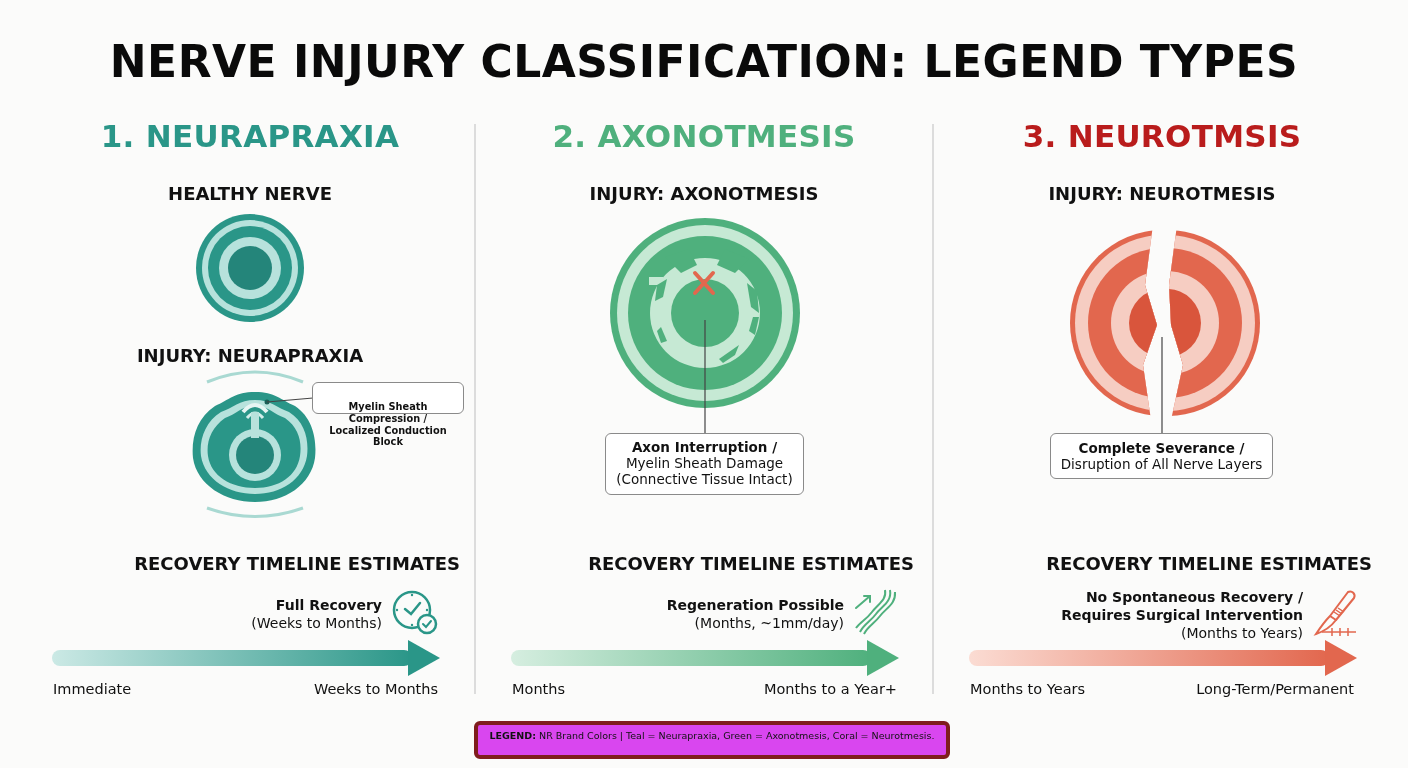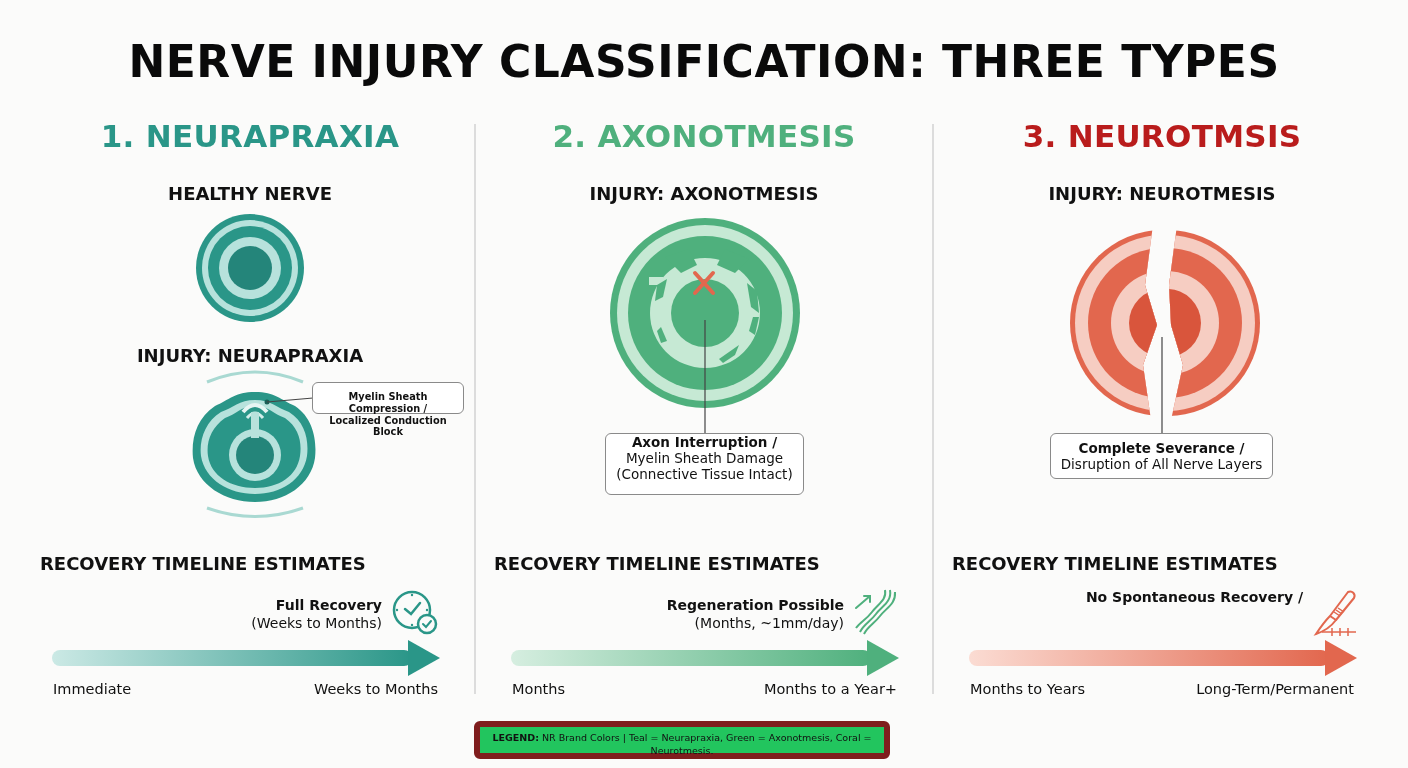--- a/index.html
+++ b/index.html
@@ -10,35 +10,35 @@
     font-family: "DejaVu Sans", sans-serif; font-weight: bold; font-size: 44px;
     letter-spacing: 0.5px; color: #0a0a0a;
   }
   .divider { position: absolute; width: 2px; background: #dcdcdc; top: 124px; height: 570px; }
   .col-title { position: absolute; font-weight: bold; font-size: 31px; text-align: center; letter-spacing: 0.3px; }
   .sub-title { position: absolute; font-weight: bold; font-size: 18px; text-align: center; color: #111; }
   .callout {
     position: absolute; background: #fff; border: 1.5px solid #8a8a8a; border-radius: 6px;
     text-align: center; color: #111; line-height: 1.2;
   }
-  .timeline-head { position: absolute; font-weight: bold; font-size: 18px; text-align: left; color: #111; }
+  .timeline-head { position: absolute; font-weight: bold; font-size: 18px; text-align: right; color: #111; }
   .note { position: absolute; text-align: right; font-size: 14px; line-height: 1.3; color: #111; }
   .note .b { font-weight: bold; }
   .tl-label { position: absolute; font-size: 14.5px; color: #111; }
   .legend {
-    position: absolute; left: 474px; top: 721px; width: 416px; height: 38px;
-    border: 6px solid #7f1d1d; border-radius: 6px; background: #22c55e;
+    position: absolute; left: 474px; top: 721px; width: 476px; height: 38px;
+    border: 4px solid #7f1d1d; border-radius: 6px; background: #d946ef;
     font-size: 9.5px; text-align: center; line-height: 1.35; padding-top: 5px; color: #111;
   }
   svg { position: absolute; overflow: visible; }
 </style>
 </head>
 <body>
 
-<div class="title">NERVE INJURY CLASSIFICATION: THREE TYPES</div>
+<div class="title">NERVE INJURY CLASSIFICATION: LEGEND TYPES</div>
 
 <div class="divider" style="left:474px;"></div>
 <div class="divider" style="left:932px;"></div>
 
 <section>
   <div class="col-title" style="left:40px; top:118px; width:420px; color:#2a9688;">1. NEURAPRAXIA</div>
   <div class="sub-title" style="left:100px; top:183px; width:300px;">HEALTHY NERVE</div>
 
   <svg style="left:195px; top:213px;" width="110" height="110" viewBox="0 0 110 110">
     <circle cx="55" cy="55" r="54" fill="#2a9688"></circle>
@@ -58,21 +58,21 @@
     <path d="M70 36 C84 36 88 44 100 48 C114 58 117 72 115 86 C112 106 94 118 70 118 C46 118 26 106 23 86 C21 72 26 58 40 48 C52 44 56 36 70 36 Z" fill="#2a9688"></path>
     <circle cx="70" cy="85" r="26" fill="#b7e2dc"></circle>
     <circle cx="70" cy="85" r="19" fill="#24857a"></circle>
     <path d="M58 42 Q70 28 82 42" stroke="#e7f5f3" stroke-width="4" fill="none"></path>
     <path d="M62 48 Q70 38 78 48" stroke="#d3eeea" stroke-width="3" fill="none"></path>
     <rect x="66" y="42" width="8" height="26" fill="#b7e2dc"></rect>
     <circle cx="82" cy="32" r="2.5" fill="#1a5e56"></circle>
     <line x1="82" y1="32" x2="128" y2="28" stroke="#444" stroke-width="1.2"></line>
   </svg>
 
-  <div class="callout" style="left:312px; top:382px; width:152px; height:32px; font-size:9.8px; padding-top:8px; font-weight:bold;">
+  <div class="callout" style="left:312px; top:382px; width:152px; height:32px; font-size:9.8px; padding-top:18px; font-weight:bold;">
     <div>Myelin Sheath Compression /</div>
     <div>Localized Conduction Block</div>
   </div>
 
   <div class="timeline-head" style="left:40px; top:553px; width:420px;">RECOVERY TIMELINE ESTIMATES</div>
   <div class="note" style="left:180px; top:596px; width:202px;">
     <div class="b">Full Recovery</div>
     <div>(Weeks to Months)</div>
   </div>
   <svg style="left:392px; top:590px;" width="50" height="46" viewBox="0 0 50 46">
@@ -114,21 +114,21 @@
     <path d="M48 68 L58 62 L54 80 L46 84 Z" fill="#4fb07d"></path>
     <path d="M138 66 L148 74 L150 96 L142 90 Z" fill="#4fb07d"></path>
     <path d="M150 100 L146 118 L140 114 L144 100 Z" fill="#4fb07d"></path>
     <path d="M52 110 L58 124 L52 126 L48 114 Z" fill="#4fb07d"></path>
     <path d="M110 142 L130 128 L126 138 L114 146 Z" fill="#4fb07d"></path>
     <circle cx="96" cy="96" r="34" fill="#4fb07d"></circle>
     <path d="M86 56 L104 76 M104 56 L86 76" stroke="#e2674e" stroke-width="4" stroke-linecap="round"></path>
     <line x1="96" y1="103" x2="96" y2="220" stroke="#444" stroke-width="1.2"></line>
   </svg>
 
-  <div class="callout" style="left:605px; top:433px; width:199px; height:62px; font-size:13.5px; ">
+  <div class="callout" style="left:605px; top:433px; width:199px; height:62px; font-size:13.5px; padding-top:5px;">
     <div style="font-weight:bold">Axon Interruption /</div>
     <div style="font-weight:normal">Myelin Sheath Damage</div>
     <div>(Connective Tissue Intact)</div>
   </div>
 
   <div class="timeline-head" style="left:494px; top:553px; width:420px;">RECOVERY TIMELINE ESTIMATES</div>
   <div class="note" style="left:640px; top:596px; width:204px;">
     <div class="b">Regeneration Possible</div>
     <div>(Months, ~1mm/day)</div>
   </div>
@@ -183,20 +183,22 @@
   </svg>
 
   <div class="callout" style="left:1050px; top:433px; width:223px; height:46px; font-size:13.5px; padding-top:6px;">
     <div style="font-weight:bold">Complete Severance /</div>
     <div>Disruption of All Nerve Layers</div>
   </div>
 
   <div class="timeline-head" style="left:952px; top:553px; width:420px;">RECOVERY TIMELINE ESTIMATES</div>
   <div class="note" style="left:1060px; top:588px; width:243px;">
     <div class="b">No Spontaneous Recovery /</div>
+    <div class="b">Requires Surgical Intervention</div>
+    <div>(Months to Years)</div>
   </div>
   <svg style="left:1310px; top:588px;" width="50" height="50" viewBox="0 0 50 50">
     <path d="M38 4 C42 2 46 6 44 10 L26 32 L20 28 Z" stroke="#e2674e" stroke-width="2" fill="none" stroke-linejoin="round"></path>
     <path d="M24 24 L30 28 M26 22 L32 26 M28 20 L34 24" stroke="#e2674e" stroke-width="1.5"></path>
     <path d="M20 28 C14 34 10 40 6 46 C12 44 20 40 26 32" stroke="#e2674e" stroke-width="2" fill="none"></path>
     <path d="M12 44 L46 44" stroke="#e2674e" stroke-width="1.5"></path>
     <path d="M22 40 L22 48 M30 40 L30 48 M38 40 L38 48" stroke="#e2674e" stroke-width="1.5"></path>
   </svg>
   <svg style="left:969px; top:640px;" width="390" height="36" viewBox="0 0 390 36">
     <defs>

